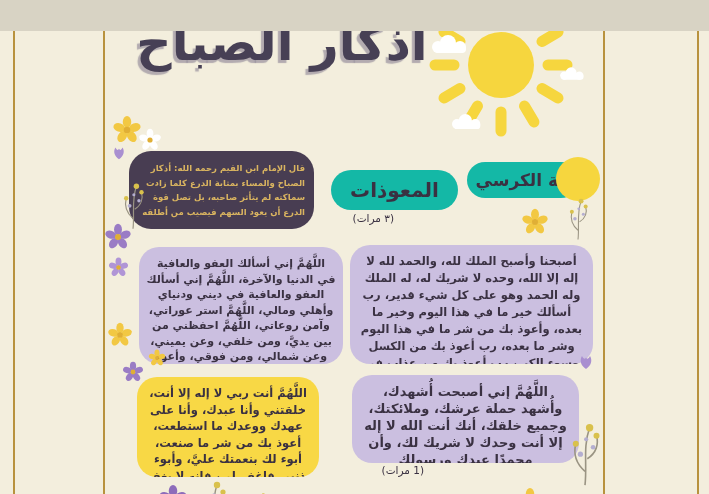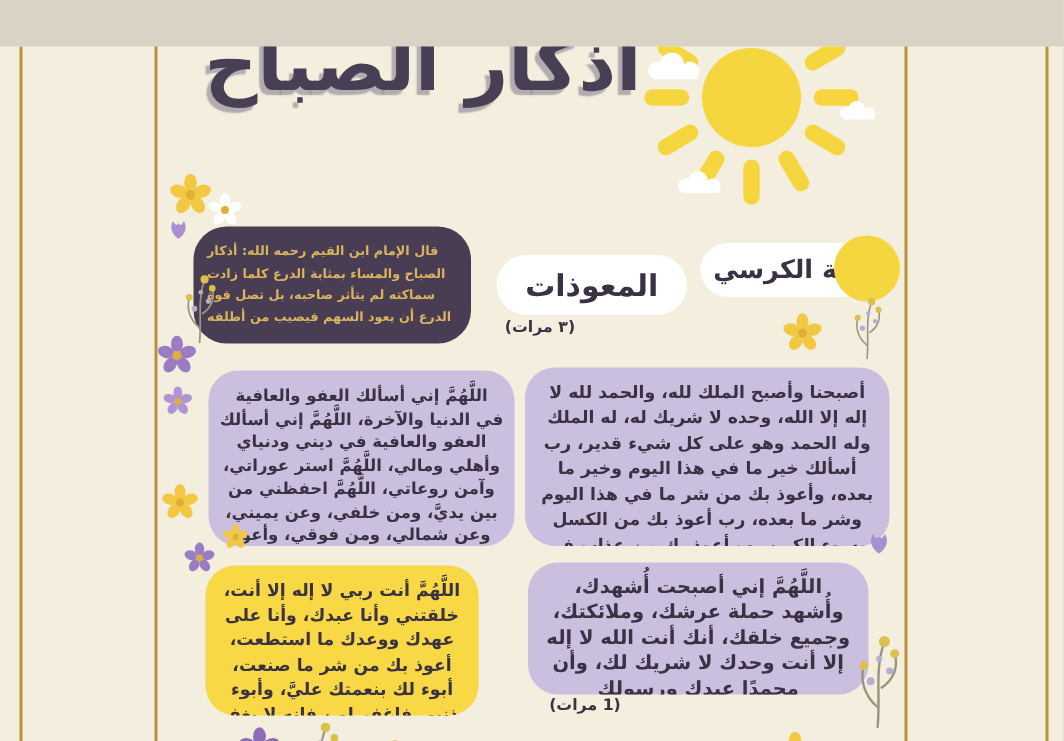--- a/index.html
+++ b/index.html
@@ -19,35 +19,35 @@
   .title{
     position:absolute; left:132px; top:-16px; width:300px;
     font-size:49px; font-weight:700; color:#474055; text-align:center;
     direction:rtl; letter-spacing:-1px;
     text-shadow:-3px 3px 1px rgba(125,116,138,.55);
   }
   
   .quote-box{
     position:absolute; left:129px; top:120px; width:185px; height:78px;
     background:#483d52; border-radius:22px; box-sizing:border-box;
-    padding:10px 9px; direction:rtl; text-align:left;
+    padding:10px 9px; direction:rtl; text-align:right;
     color:#d9b460; font-size:8.5px; font-weight:700; line-height:14.5px;
     overflow:hidden;
   }
   
   .pill{
-    position:absolute; background:#ffffff; border-radius:20px;
+    position:absolute; background:#14b8a6; border-radius:20px;
     display:flex; align-items:center; justify-content:center;
     color:#3a3142; font-weight:700; direction:rtl; box-sizing:border-box;
   }
   .pill-kursi{left:467px; top:131px; width:112px; height:36px; font-size:17px;}
   .pill-muaw {left:331px; top:139px; width:127px; height:40px; font-size:20px;}
   .note{
-    position:absolute; color:#3a3142; font-size:10.5px; font-weight:700;
-    direction:rtl; text-align:center;
+    position:absolute; color:#3a3142; font-size:10.5px; font-weight:400;
+    direction:rtl; text-align:right;
   }
   .note3{left:326px; top:181px; width:68px;}
   .note4{left:356px; top:433px; width:68px;}
   
   .dua{
     position:absolute; border-radius:20px; box-sizing:border-box;
     direction:rtl; text-align:center; color:#3a3142; font-weight:700;
     overflow:hidden;
   }
   .lavender{background:#cbbfe0;}

